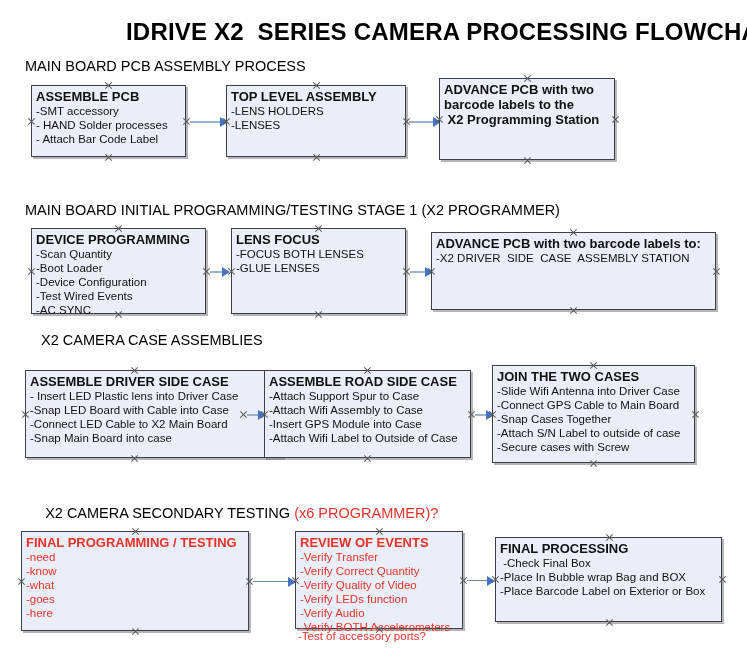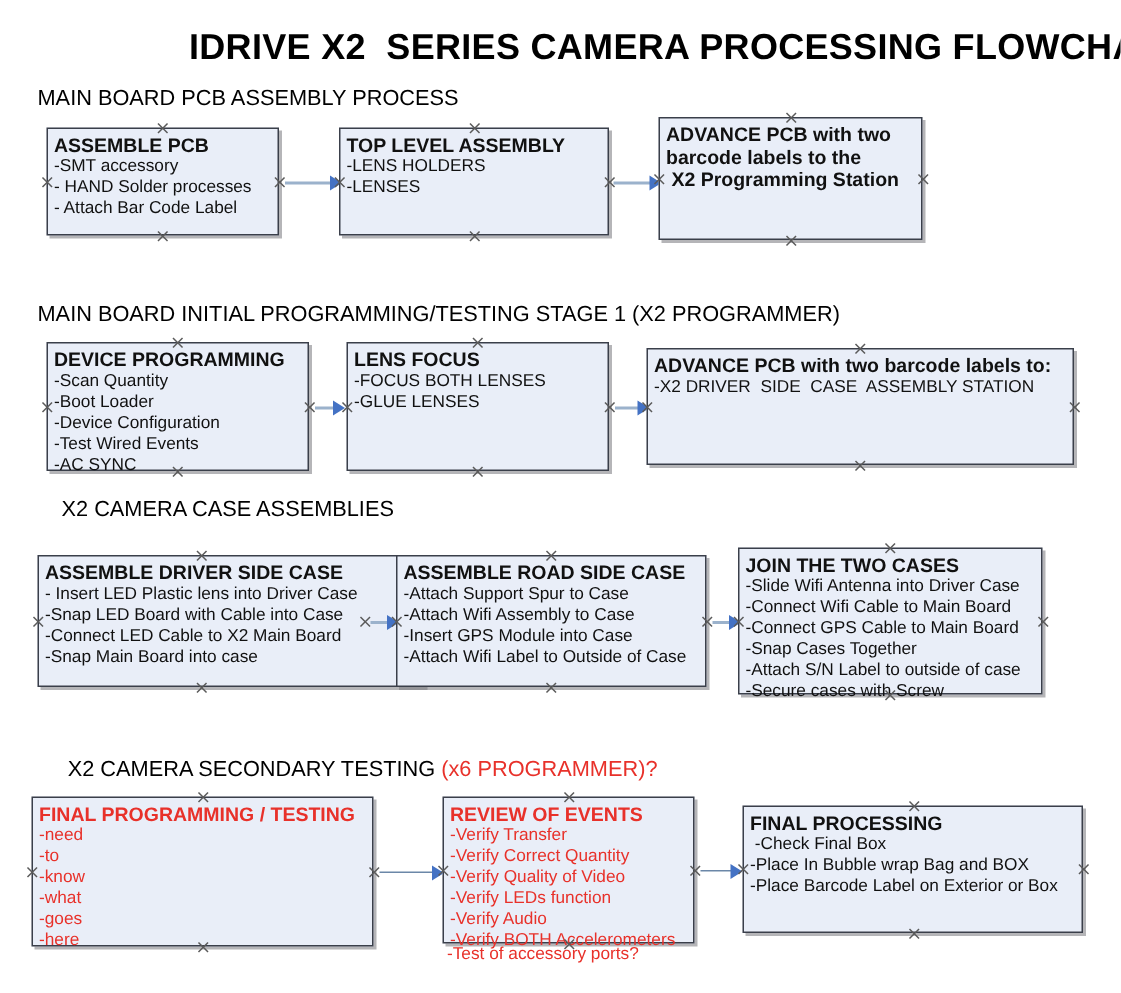--- a/index.html
+++ b/index.html
@@ -188,39 +188,37 @@
   <div class="hx" style="left:363px;top:454px;"></div>
   <div class="hx" style="left:260px;top:410px;"></div>
   <div class="hx" style="left:467px;top:410px;"></div>
 
   <div class="conn" style="left:475px;top:414px;width:13px;"></div>
   <div class="arrowhead" style="left:486px;top:410px;"></div>
 
   <div class="box" style="left:492px;top:365px;width:203px;height:98px;">
     <div class="hd">JOIN THE TWO CASES</div>
     <div class="ln">-Slide Wifi Antenna into Driver Case</div>
-    <div class="ln">-Connect Wifi Cable to Main Board</div>
     <div class="ln">-Connect GPS Cable to Main Board</div>
     <div class="ln">-Snap Cases Together</div>
     <div class="ln">-Attach S/N Label to outside of case</div>
     <div class="ln">-Secure cases with Screw</div>
   </div>
   <div class="hx" style="left:589px;top:361px;"></div>
   <div class="hx" style="left:589px;top:459px;"></div>
   <div class="hx" style="left:488px;top:410px;"></div>
   <div class="hx" style="left:691px;top:410px;"></div>
 
   <div class="section" style="left:29px;top:489px;">
     <span>X2 CAMERA SECONDARY TESTING </span><span class="red">(x6 PROGRAMMER)?</span>
   </div>
 
   <div class="box red" style="left:21px;top:531px;width:228px;height:100px;">
     <div class="hd">FINAL PROGRAMMING / TESTING</div>
     <div class="ln">-need</div>
-    <div class="ln">-to</div>
     <div class="ln">-know</div>
     <div class="ln">-what</div>
     <div class="ln">-goes</div>
     <div class="ln">-here</div>
   </div>
   <div class="hx" style="left:131px;top:527px;"></div>
   <div class="hx" style="left:131px;top:627px;"></div>
   <div class="hx" style="left:17px;top:577px;"></div>
   <div class="hx" style="left:245px;top:577px;"></div>
 

